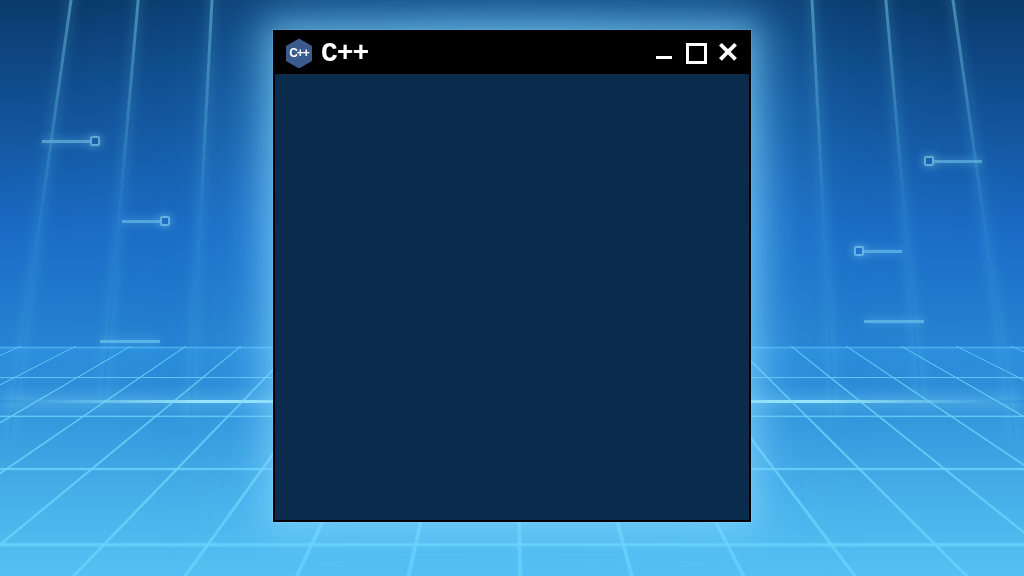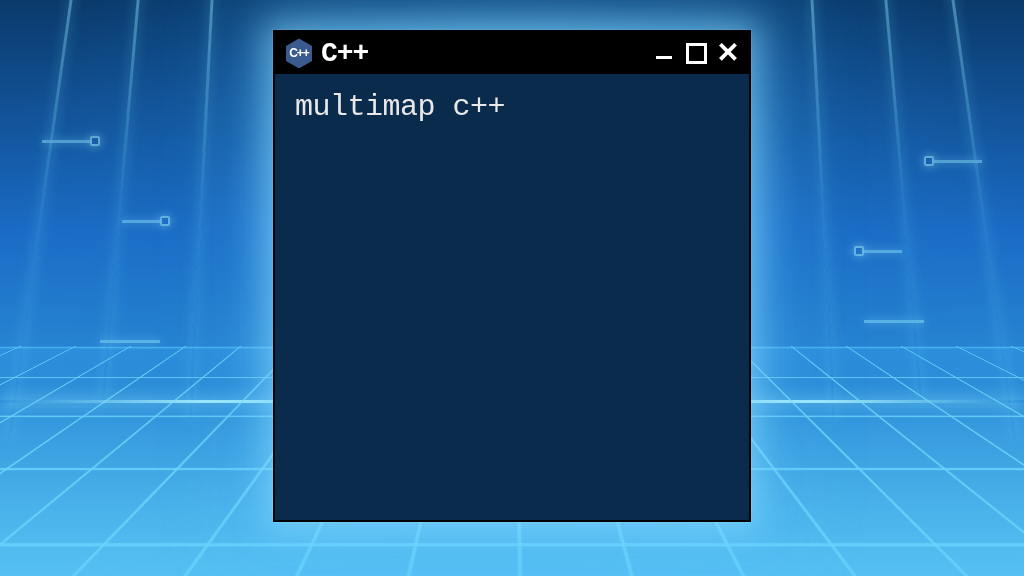--- a/index.html
+++ b/index.html
@@ -249,16 +249,13 @@
     <div class="app-icon">
       <div class="hex">C++</div>
     </div>
     <div class="title-text">C++</div>
     <div class="win-controls">
       <div class="win-btn minimize" title="Minimize"></div>
       <div class="win-btn maximize" title="Maximize"></div>
       <div class="win-btn close" title="Close">✕</div>
     </div>
   </div>
-  <div class="window-body">
-    <span>multimap c++</span>
-  </div>
 </div>
 
 </body></html>

